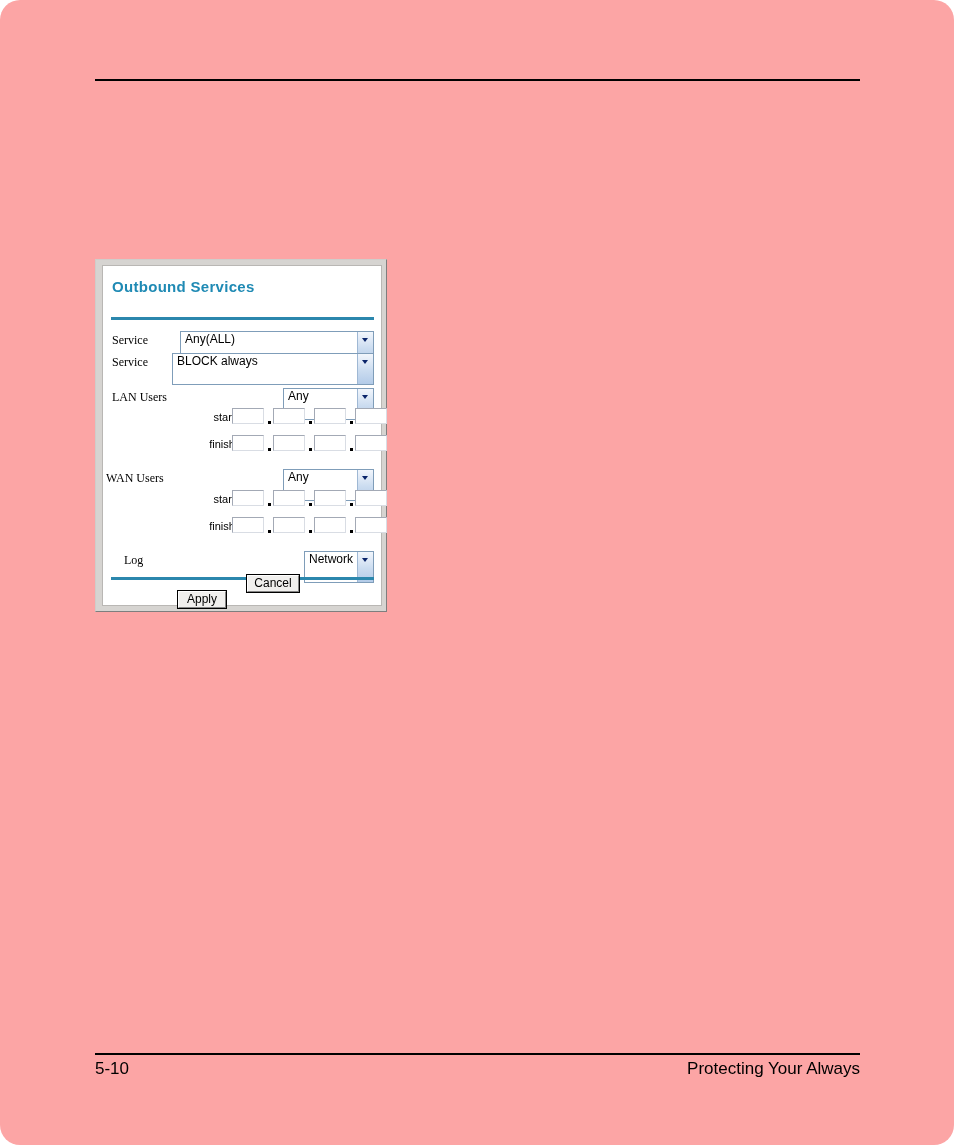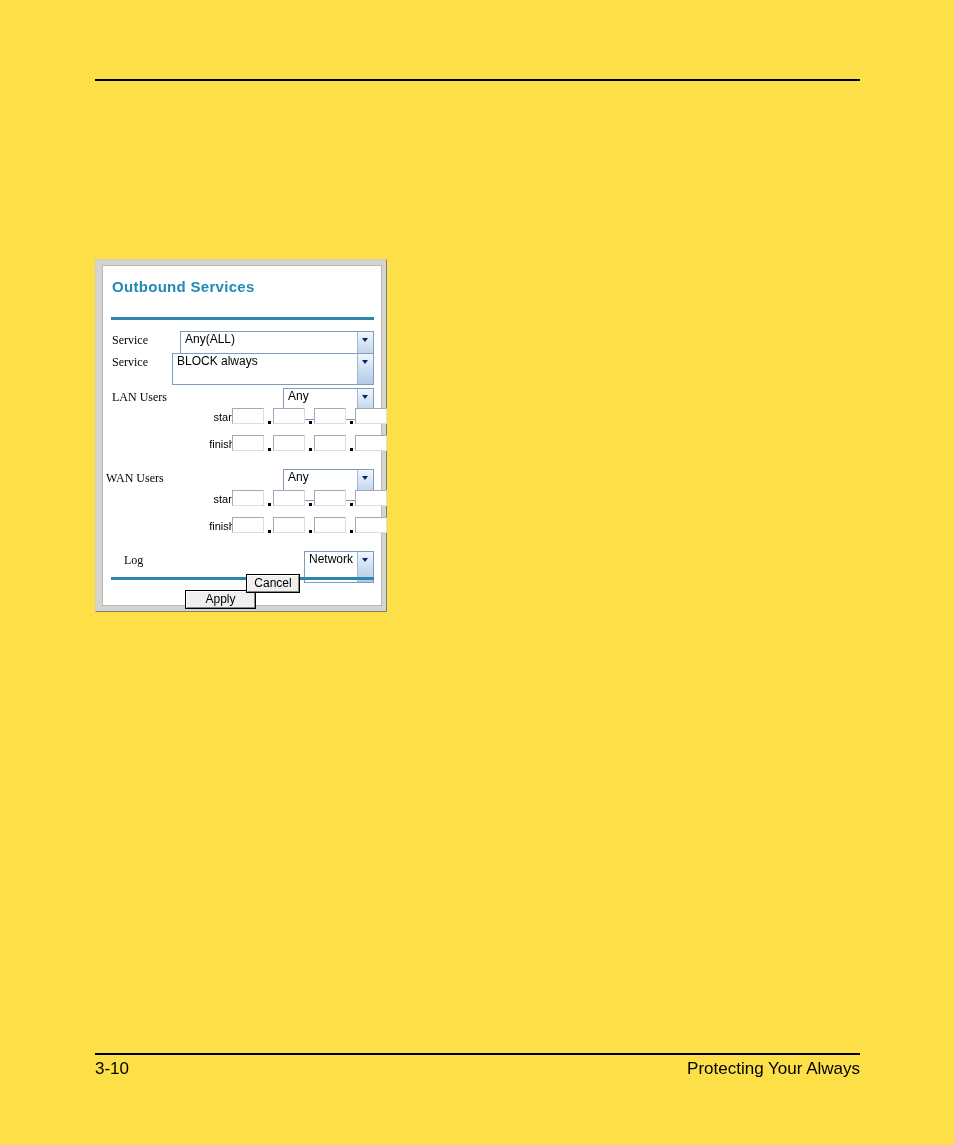--- a/index.html
+++ b/index.html
@@ -4,23 +4,24 @@
 <style>
   html, body {
     margin: 0;
     padding: 0;
     background: #ffffff;
   }
   .page {
     position: relative;
     width: 954px;
     height: 1145px;
-    background: #fde047;
+    background: #fca5a5;
     font-family: "Liberation Sans", sans-serif;
     overflow: hidden;
+    border-radius: 20px;
   }
 
   
   .header-rule {
     position: absolute;
     left: 95px;
     top: 79px;
     width: 765px;
     height: 2px;
     background: #000000;
@@ -276,27 +277,27 @@
       <div class="octet" style="left:252px; top:251px;"></div>
 
       <div class="row-label" style="left:21px; top:287px;">Log</div>
       <div class="sel" style="left:201px; top:285px; width:70px;">
         <span class="sel-text">Network</span>
         <span class="sel-arrow"></span>
       </div>
 
       <div class="bottom-divider"></div>
 
-      <div class="btn" style="left:82px; top:324px; width:71px;">
+      <div class="btn" style="left:74px; top:324px; width:50px;">
         <span class="btn-bevel">Apply</span>
       </div>
       <div class="btn" style="left:143px; top:308px; width:54px;">
         <span class="btn-bevel">Cancel</span>
       </div>
 
     </div>
   </div>
 
   <div class="footer-rule"></div>
-  <div class="footer-page">3-10</div>
+  <div class="footer-page">5-10</div>
   <div class="footer-title">Protecting Your Always</div>
 
 </div>
 
 </body></html>

